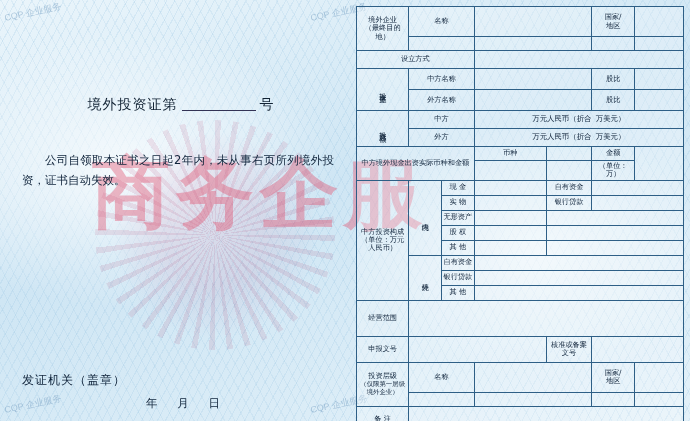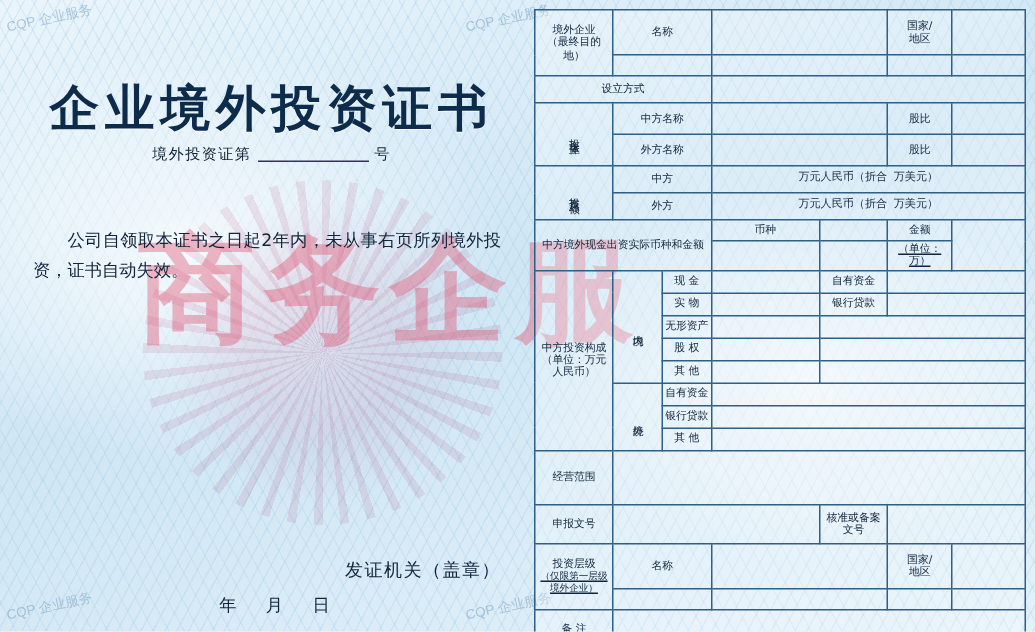--- a/index.html
+++ b/index.html
@@ -48,30 +48,30 @@
     padding:0;box-sizing:border-box;
   }
   #title{
     position:absolute;left:26px;top:50px;width:310px;text-align:center;
     font-size:33px;font-weight:bold;letter-spacing:4px;color:#0d2b4a;
     font-family:"DejaVu Sans","Liberation Sans",sans-serif;
     text-shadow:0 1px 0 rgba(255,255,255,.7);
   }
   #certno{
     position:absolute;left:26px;top:96px;width:310px;text-align:center;
-    font-size:10px;color:#123;letter-spacing:1px;
+    font-size:14px;color:#123;letter-spacing:1px;
   }
   #certno .gap{display:inline-block;width:74px;border-bottom:1px solid #335;vertical-align:-2px;margin:0 4px;}
   #body{
     position:absolute;left:22px;top:150px;width:312px;
     font-size:11.5px;line-height:20px;color:#10243b;text-align:justify;
   }
   #body p{margin:0 0 3px 0;text-indent:2em;}
   #issuer{
-    position:absolute;left:22px;top:372px;width:312px;text-align:right;
+    position:absolute;left:22px;top:372px;width:312px;text-align:left;
     font-size:12px;color:#10243b;letter-spacing:1px;
   }
   #dateline{
     position:absolute;left:31px;top:396px;width:312px;text-align:center;
     font-size:11.5px;color:#10243b;letter-spacing:8px;
   }
 
   
   #tablewrap{
     position:absolute;left:356px;top:6px;width:328px;height:409px;
@@ -86,37 +86,36 @@
     text-align:center;vertical-align:middle;
     padding:1px 1px;line-height:1.15;
     background:rgba(255,255,255,.28);
   }
   td.lbl{font-size:7.2px;}
   td.v{background:rgba(255,255,255,.45);font-family:Liberation Mono, monospace;}
   .vert{
     writing-mode:vertical-rl;text-orientation:upright;
     letter-spacing:1px;display:inline-block;line-height:1.05;
   }
-  .tiny{font-size:6.4px;text-decoration:underline;}
+  .tiny{font-size:6.4px;}
 </style>
 </head>
 <body>
 
 <div id="page">
 
   <div id="rosette"></div>
   <div id="watermark">商务企服</div>
 
   <div class="wm-small" style="left:4px;top:6px;">CQP 企业服务</div>
   <div class="wm-small" style="left:4px;top:398px;">CQP 企业服务</div>
   <div class="wm-small" style="left:310px;top:6px;">CQP 企业服务</div>
   <div class="wm-small" style="left:310px;top:398px;">CQP 企业服务</div>
 
   <div id="left">
-    <div id="title">企业境外投资证书</div>
 
     <div id="certno">
       <span>境外投资证第</span><span class="gap"></span><span>号</span>
     </div>
 
     <div id="body">
       <p>公司自领取本证书之日起2年内，未从事右页所列境外投资，证书自动失效。</p>
     </div>
 
     <div id="issuer">发证机关（盖章）</div>

